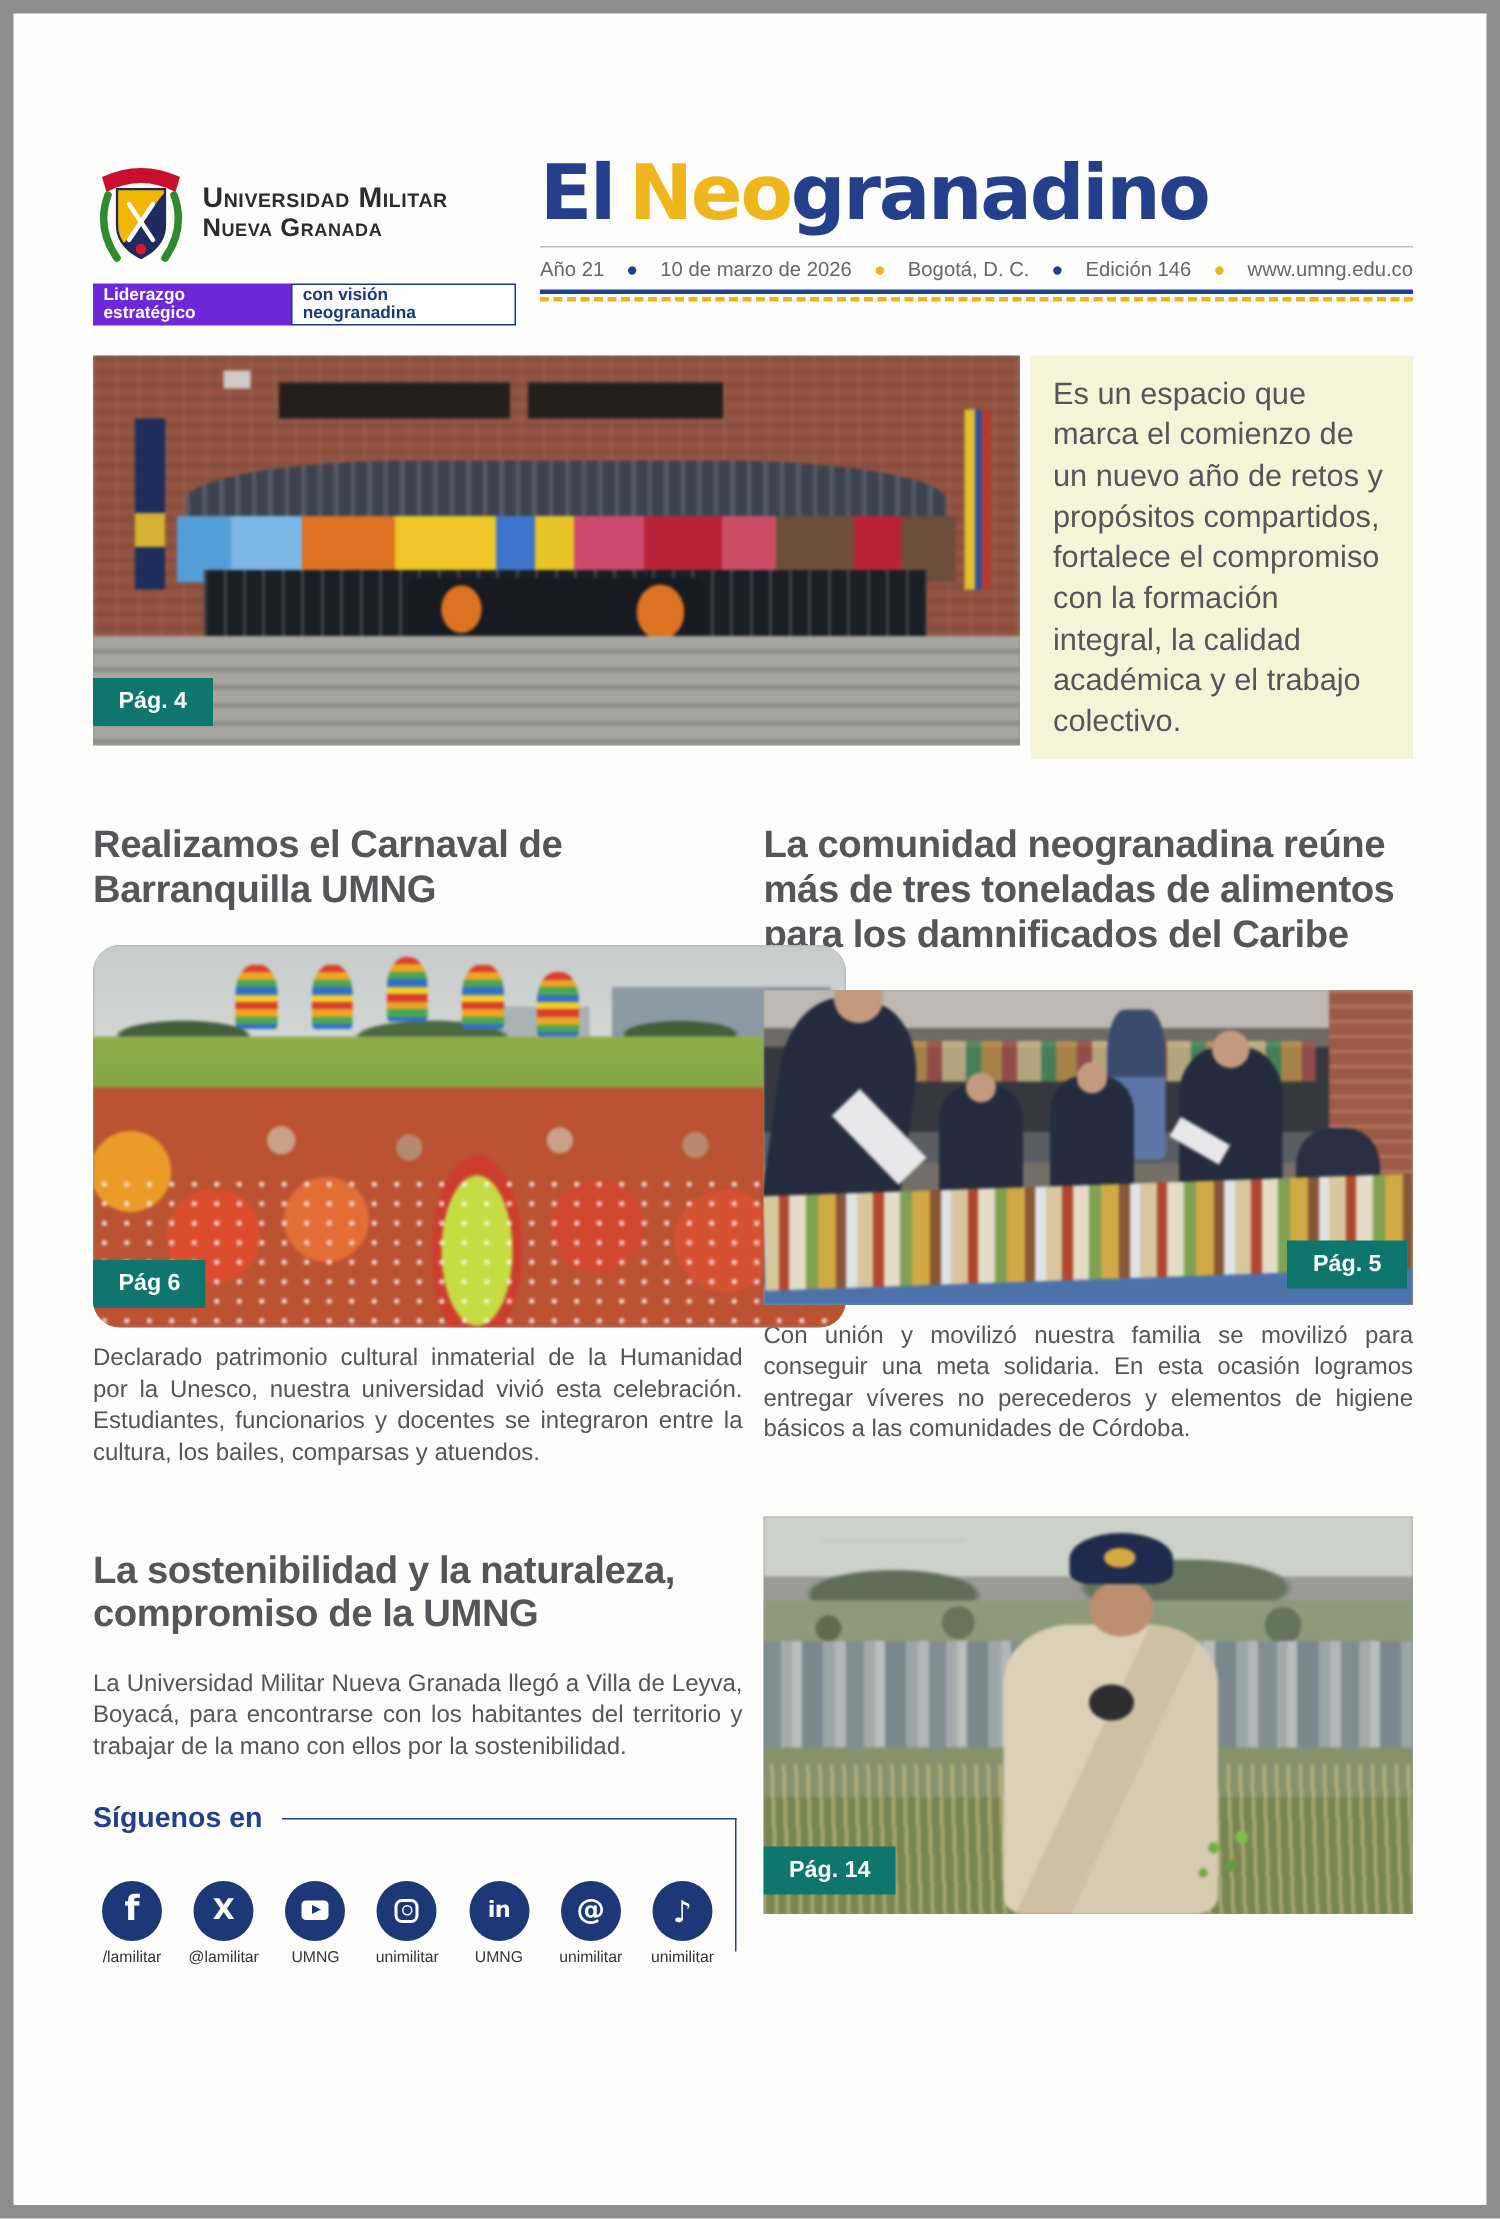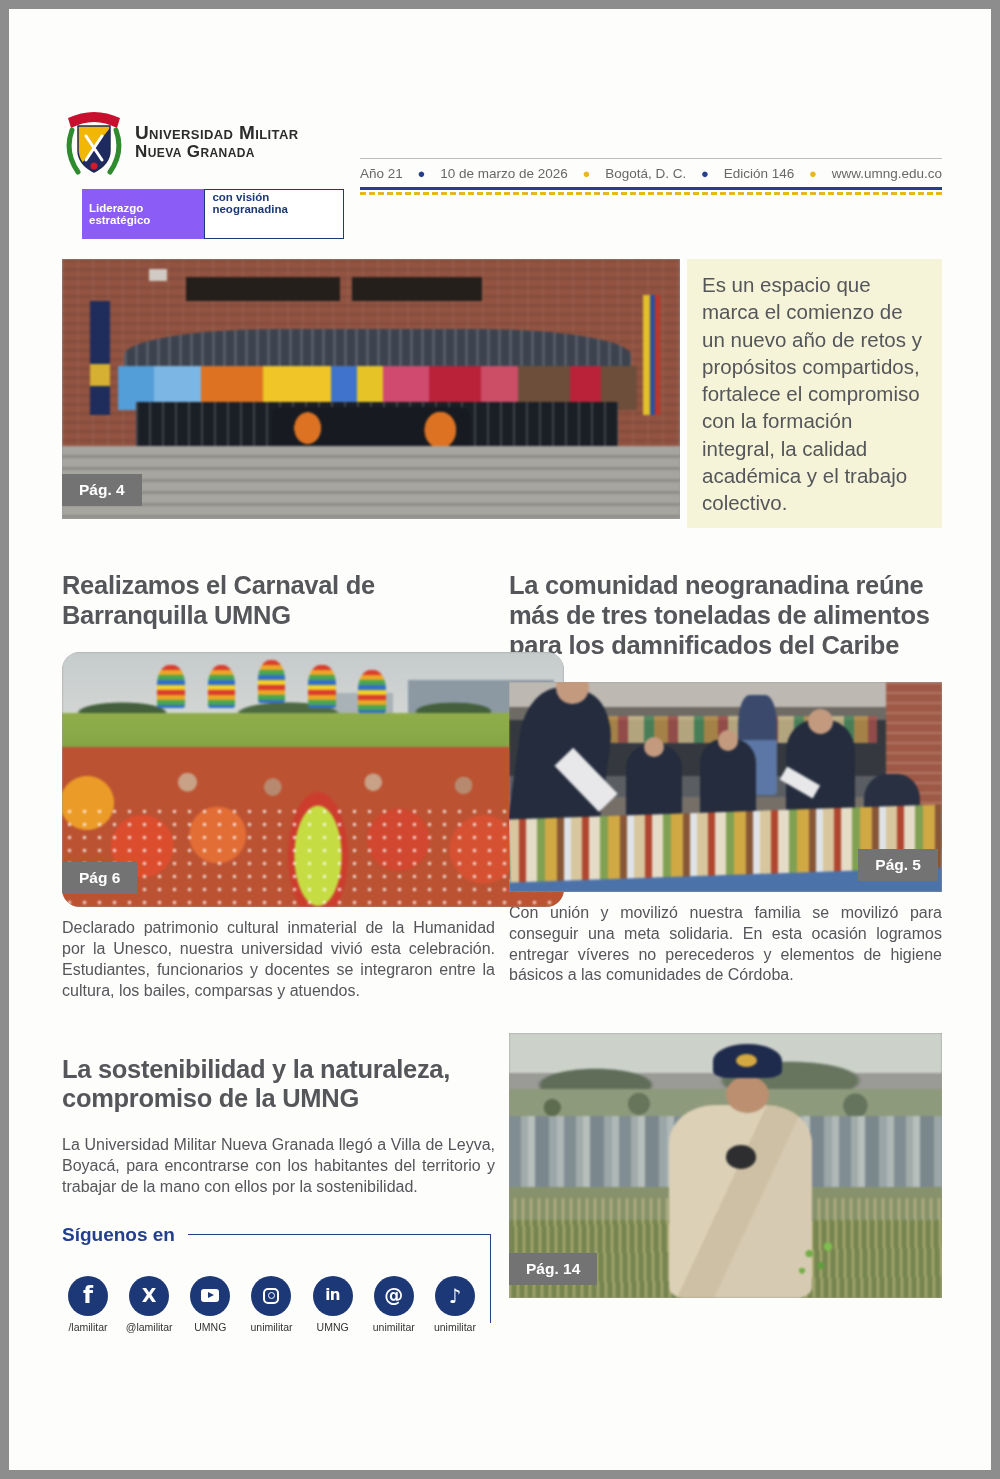--- a/index.html
+++ b/index.html
@@ -2,28 +2,28 @@
 <html><head>
 <meta charset="utf-8">
 <style>
   html,body{margin:0;padding:0;}
   body{background:#a8a8a8;font-family:"Liberation Sans",sans-serif;}
   .page{position:relative;width:1000px;height:1479px;box-sizing:border-box;margin:0 auto;
         border:9px solid #8d8d8d;background:#fdfdfc;overflow:hidden;}
   .inner{padding:0 49px 0 53px;}
 
   
-  .hdr{display:flex;align-items:center;margin-top:95px;}
+  .hdr{display:flex;align-items:flex-start;margin-top:95px;}
   .brand{width:282px;flex:none;}
   .brand-top{display:flex;align-items:center;gap:9px;}
   .uname{line-height:1.05;color:#2c2c2c;font-variant:small-caps;font-weight:700;letter-spacing:.4px;}
   .uname .l1{font-size:19px;}
   .uname .l2{font-size:17px;}
   .tagline{display:flex;margin-top:9px;font-size:11.5px;font-weight:700;width:fit-content;}
-  .tag-left{background:#8b5cf6;color:#fff;padding:13px 7px;margin-left:20px;}
+  .tag-left{background:#6d28d9;color:#fff;padding:2px 7px;}
   .tag-right{border:1px solid #1c3876;color:#1c3876;background:#fff;padding:1px 7px;}
   .mast{flex:1;padding-left:16px;}
   .mast-title{font-family:"DejaVu Sans",sans-serif;font-weight:bold;font-size:51px;line-height:1;
               letter-spacing:-1.5px;color:#24408c;white-space:nowrap;}
   .mast-title .el{margin-right:10px;}
   .mast-title .neo{color:#efb71e;}
   .dateline{margin-top:9px;border-top:1px solid #bdbdbd;padding-top:7px;
             display:flex;justify-content:space-between;align-items:center;
             font-size:13.5px;color:#686868;}
   .dot{font-size:13px;line-height:1;}
@@ -41,21 +41,21 @@
   .hl-box{flex:1;background:#f5f4d8;padding:12px 15px;font-size:20.5px;line-height:1.33;color:#55565a;}
 
   .cols{display:flex;gap:14px;margin-top:22px;}
   .col{width:433px;flex:none;}
   .cols2{display:flex;gap:14px;margin-top:16px;}
 
   
   .photo{position:relative;overflow:hidden;background:#9a9a96;}
   .scene{position:absolute;inset:0;filter:blur(1.1px) saturate(.94);}
   .scene div{position:absolute;}
-  .pg{position:absolute;background:#737373;color:#fff;font-size:15.5px;font-weight:700;
+  .pg{position:absolute;background:#0f766e;color:#fff;font-size:15.5px;font-weight:700;
       padding:7px 17px;z-index:3;}
   .pg-bl{left:0;bottom:13px;} .pg-br{right:4px;bottom:11px;}
 
   
   .p1{width:618px;height:260px;flex:none;}
   .p1 .wall{inset:0 0 28% 0;background:#95523f;
      background-image:repeating-linear-gradient(180deg,rgba(0,0,0,.08) 0 3px,transparent 3px 9px),
                       repeating-linear-gradient(90deg,rgba(255,255,255,.05) 0 2px,transparent 2px 15px);}
   .p1 .win1{left:20%;top:7%;width:25%;height:9%;background:#241f1b;}
   .p1 .win2{left:47%;top:7%;width:21%;height:9%;background:#241f1b;}
@@ -210,20 +210,23 @@
             <div class="l2">Nueva Granada</div>
           </div>
         </div>
         <div class="tagline">
           <span class="tag-left">Liderazgo estratégico</span>
           <span class="tag-right">con visión neogranadina</span>
         </div>
       </div>
 
       <div class="mast">
+        <div class="mast-title">
+          <span class="el">El</span><span class="neo">Neo</span><span>granadino</span>
+        </div>
         <div class="dateline">
           <span>Año 21</span>
           <span class="dot navy">●</span>
           <span>10 de marzo de 2026</span>
           <span class="dot gold">●</span>
           <span>Bogotá, D. C.</span>
           <span class="dot navy">●</span>
           <span>Edición 146</span>
           <span class="dot gold">●</span>
           <span>www.umng.edu.co</span>

